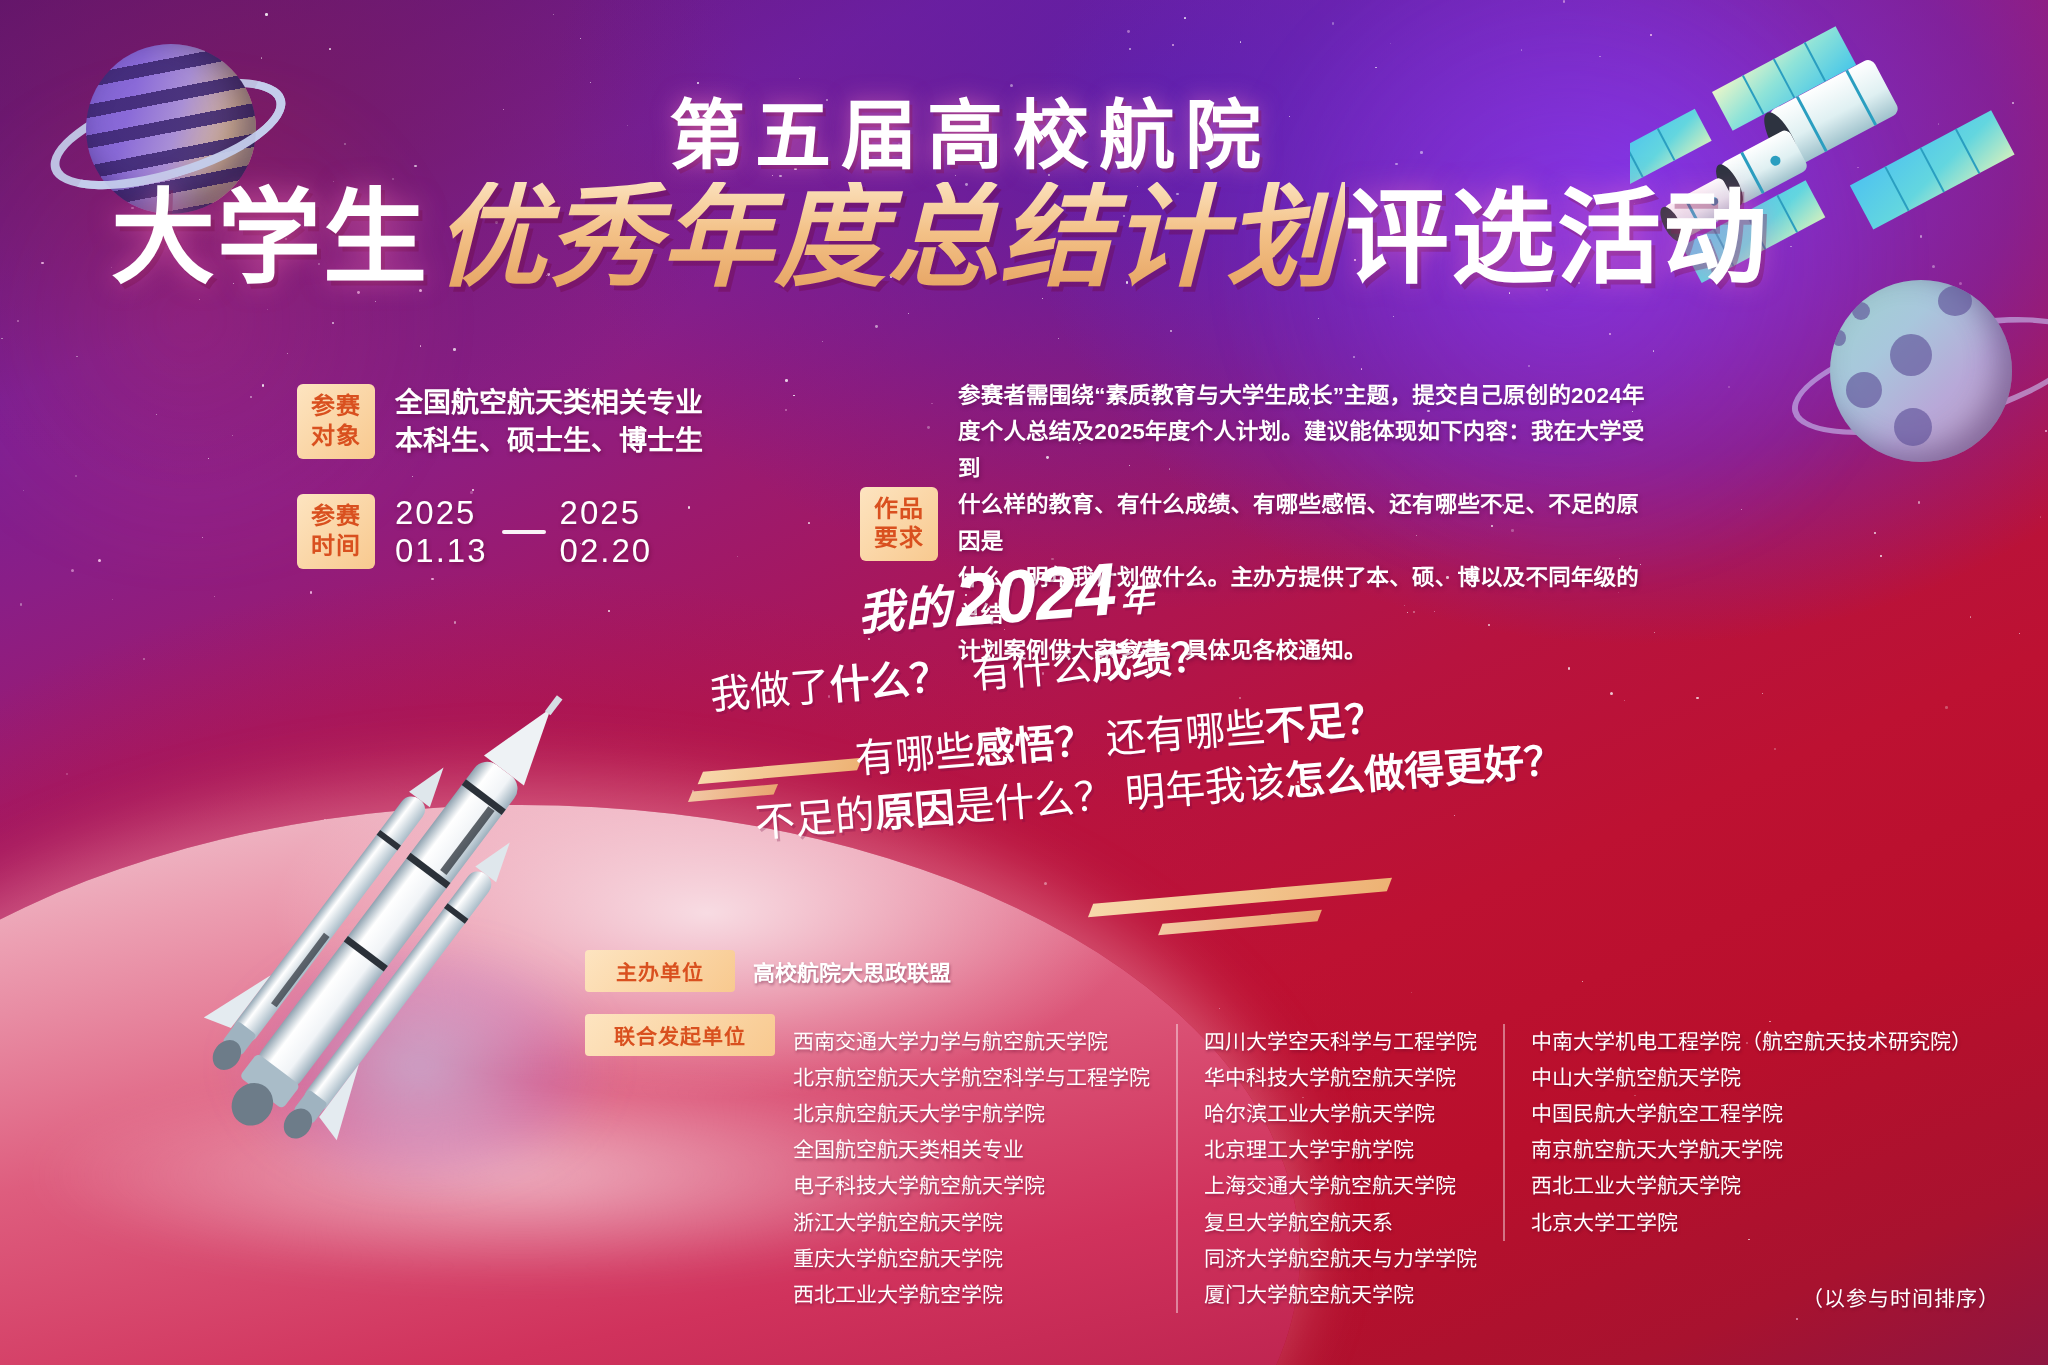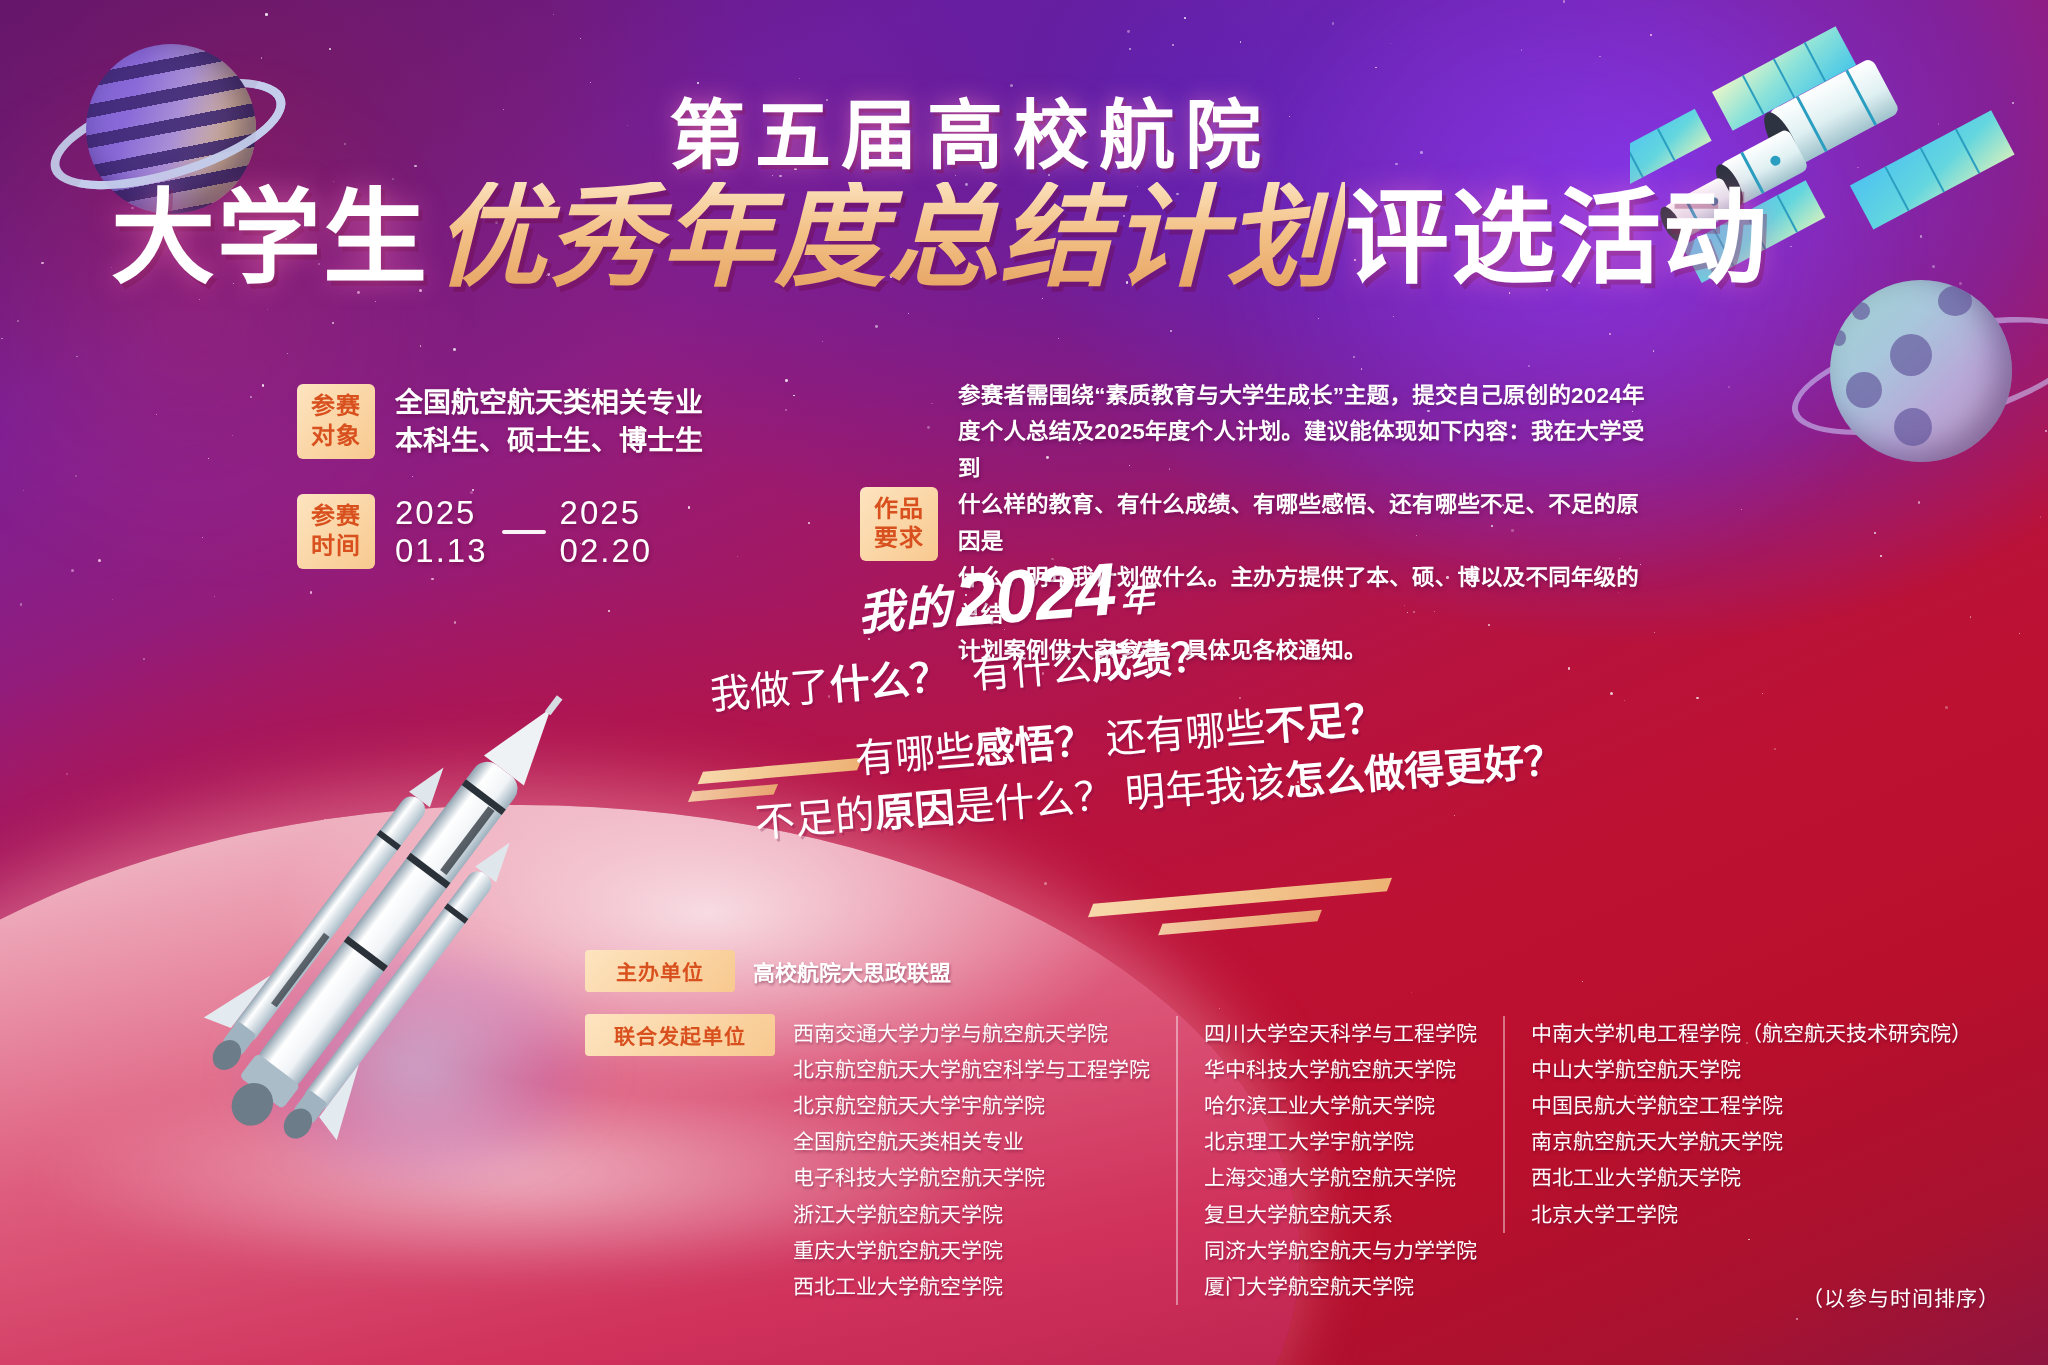--- a/index.html
+++ b/index.html
@@ -175,21 +175,21 @@
   .org{position:absolute;left:585px;top:950px;width:1420px;}
   .org-row{display:flex;align-items:flex-start;gap:18px;margin-bottom:22px;}
   .org .badge{font-size:21px;font-weight:700;padding:6px 12px;border-radius:4px;letter-spacing:1px;
      white-space:nowrap;}
   .org-host-badge{width:150px;text-align:center;}
   .org-co-badge{width:190px;text-align:center;}
   .org-host-text{color:#fff;font-size:22px;font-weight:600;padding-top:5px;
     text-shadow:1px 2px 3px rgba(80,0,40,.4);}
 
   .org-cols{display:flex;align-items:flex-start;gap:0;padding-top:2px;}
-  .org-col{padding:0 26px;}
+  .org-col{padding:0 26px;margin-top:8px;}
   .org-col:first-child{padding-left:0;}
   .org-col.div{border-left:2px solid rgba(255,255,255,.42);}
   .org-col li{color:#fff;font-size:21px;font-weight:500;line-height:1.72;list-style:none;white-space:nowrap;
     text-shadow:1px 2px 3px rgba(80,0,40,.4);}
   .org-col ul{margin:0;padding:0;}
 
   .footnote{position:absolute;right:48px;top:1282px;color:#fff;font-size:21px;font-weight:500;
     letter-spacing:1px;text-shadow:1px 2px 3px rgba(80,0,40,.4);}
 </style>
 </head>

